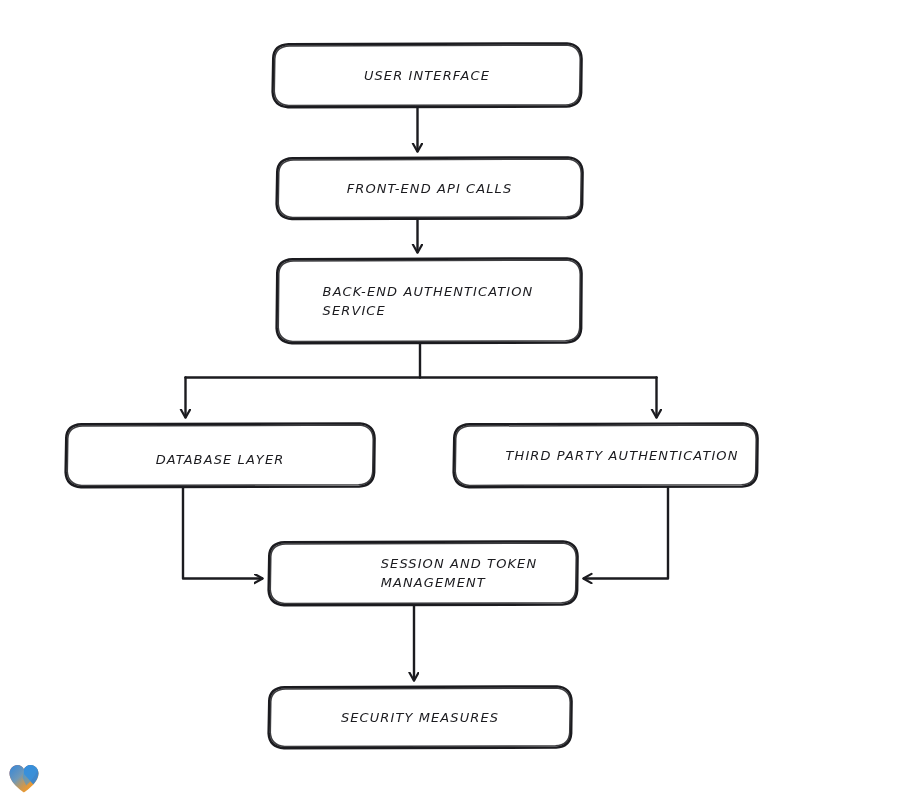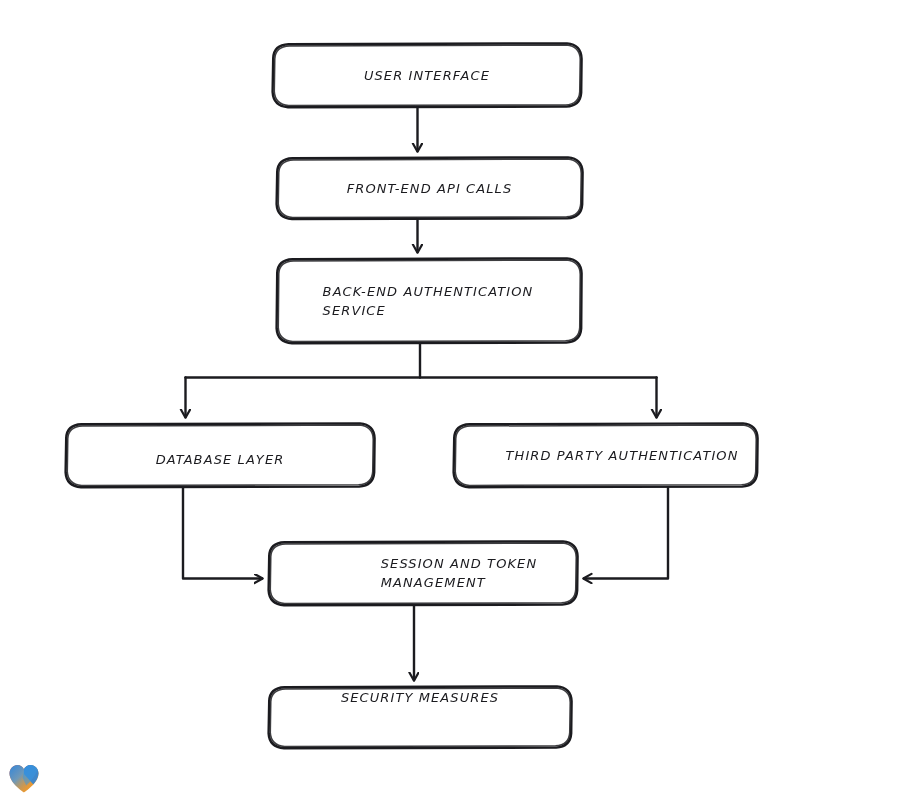--- a/index.html
+++ b/index.html
@@ -150,21 +150,21 @@
 
 <div class="node-hit" style="left:453px; top:423px; width:305px; height:64px;">
   <div class="node-label" style="left:0; top:0; width:338px; height:64px;">Third Party Authentication</div>
 </div>
 
 <div class="node-hit" style="left:268px; top:541px; width:310px; height:64px;">
   <div class="node-label" style="left:0; top:0; width:310px; height:64px;margin-left:36px;">Session and Token
 Management</div>
 </div>
 
-<div class="node-hit" style="left:268px; top:666px; width:336px; height:62px;padding-left:19px;">
+<div class="node-hit" style="left:268px; top:686px; width:336px; height:62px;padding-left:19px;">
   <div class="node-label" style="left:0; top:0; width:304px; height:62px;">Security Measures</div>
 </div>
 
 <svg id="heart-logo" viewBox="0 0 32 31" xmlns="http://www.w3.org/2000/svg">
   <path d="M16,29.5 C16,29.5 1.5,20.2 1.5,10.6 C1.5,5.6 5.2,2 9.4,2 C12.4,2 14.8,3.7 16,6.2 C17.2,3.7 19.6,2 22.6,2 C26.8,2 30.5,5.6 30.5,10.6 C30.5,20.2 16,29.5 16,29.5 Z" fill="url(#heartGrad)"></path>
   <path d="M16,29.5 C16,29.5 1.5,20.2 1.5,10.6 C1.5,5.6 5.2,2 9.4,2 C12.4,2 14.8,3.7 16,6.2 C17.2,3.7 19.6,2 22.6,2 C26.8,2 30.5,5.6 30.5,10.6 C30.5,20.2 16,29.5 16,29.5 Z" fill="url(#heartGrad2)" opacity="0.95" transform="translate(0,0)"></path>
   <path d="M16,6.2 C17.2,3.7 19.6,2 22.6,2 C26.8,2 30.5,5.6 30.5,10.6 C30.5,14.4 28.2,18.2 25.3,21.4 L16,11 Z" fill="#2a84dd" opacity="0.88"></path>
   <path d="M16,6.2 C17.2,3.7 19.6,2 22.6,2 C25.6,2 28.3,3.9 29.6,6.8 C27.6,12.6 22.8,18.5 18.2,22.5 L14.8,15 Z" fill="#3b97e0" opacity="0.55"></path>
 </svg>
 

